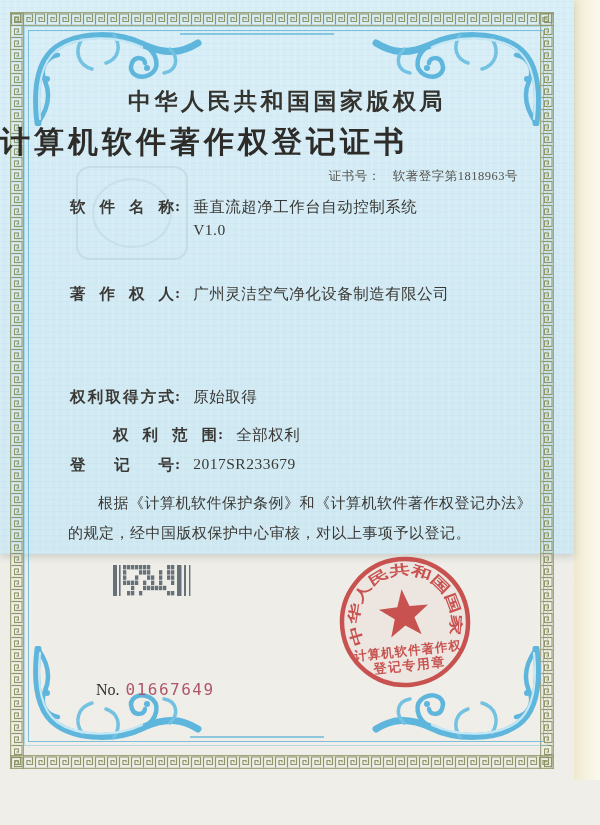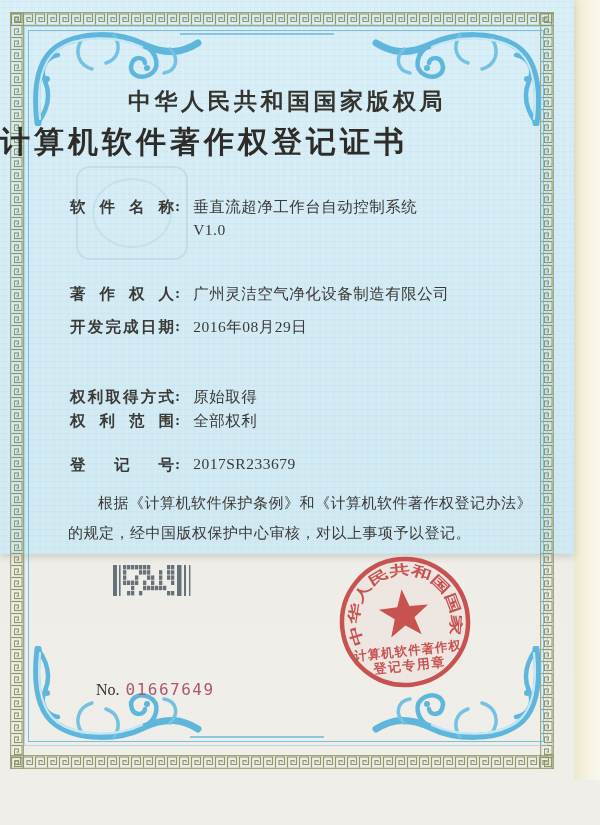--- a/index.html
+++ b/index.html
@@ -66,21 +66,21 @@
   .certno .num{margin-left:12px;}
   .row{position:absolute;left:70px;width:480px;font-size:15.5px;color:#3a3935;}
   .row .lab{
     display:inline-block;width:104px;font-weight:bold;
     text-align:justify;text-align-last:justify;vertical-align:top;
   }
   .row .colon{font-weight:bold;margin:0 2px 0 1px;vertical-align:top;}
   .row .val{display:inline-block;margin-left:11px;letter-spacing:.5px;vertical-align:top;}
   .row .val .line2{margin-top:3px;}
   .r0{top:197px;} .r1{top:256px;margin-top:28px;} .r2{top:317px;} .r3{top:352px;}
-  .r4{top:387px;} .r5{top:411px;} .r6{top:455px;}
+  .r4{top:387px;} .r5{top:425px;margin-left:43px;} .r6{top:455px;}
   .statement{
     position:absolute;left:68px;top:488px;width:472px;margin:0;
     font-size:15px;line-height:30px;letter-spacing:.5px;color:#3a3935;
     text-indent:2em;
   }
   
   .barcode{position:absolute;left:113px;top:565px;}
   
   .seal-date{
     position:absolute;left:349px;top:679px;
@@ -166,29 +166,29 @@
         <use href="#flourish"></use>
       </svg>
     <svg class="corner br">
         <use href="#flourish"></use>
       </svg>
 
     <div class="emboss"></div>
 
     <div class="issuer">中华人民共和国国家版权局</div>
     <div class="title">计算机软件著作权登记证书</div>
+    <div class="certno">
+      <span>证书号：</span><span class="num">软著登字第1818963号</span>
+    </div>
 
     <div class="row r0">
       <span class="lab">软件名称</span><span class="colon">:</span><span class="val"><span>垂直流超净工作台自动控制系统</span><div class="line2">V1.0</div></span>
     </div>
     <div class="row r1">
       <span class="lab">著作权人</span><span class="colon">:</span><span class="val">广州灵洁空气净化设备制造有限公司</span>
-    </div>
-    <div class="row r2">
-      <span class="lab">开发完成日期</span><span class="colon">:</span><span class="val">2016年08月29日</span>
     </div>
     <div class="row r4">
       <span class="lab">权利取得方式</span><span class="colon">:</span><span class="val">原始取得</span>
     </div>
     <div class="row r5">
       <span class="lab">权利范围</span><span class="colon">:</span><span class="val">全部权利</span>
     </div>
     <div class="row r6">
       <span class="lab">登记号</span><span class="colon">:</span><span class="val">2017SR233679</span>
     </div>

